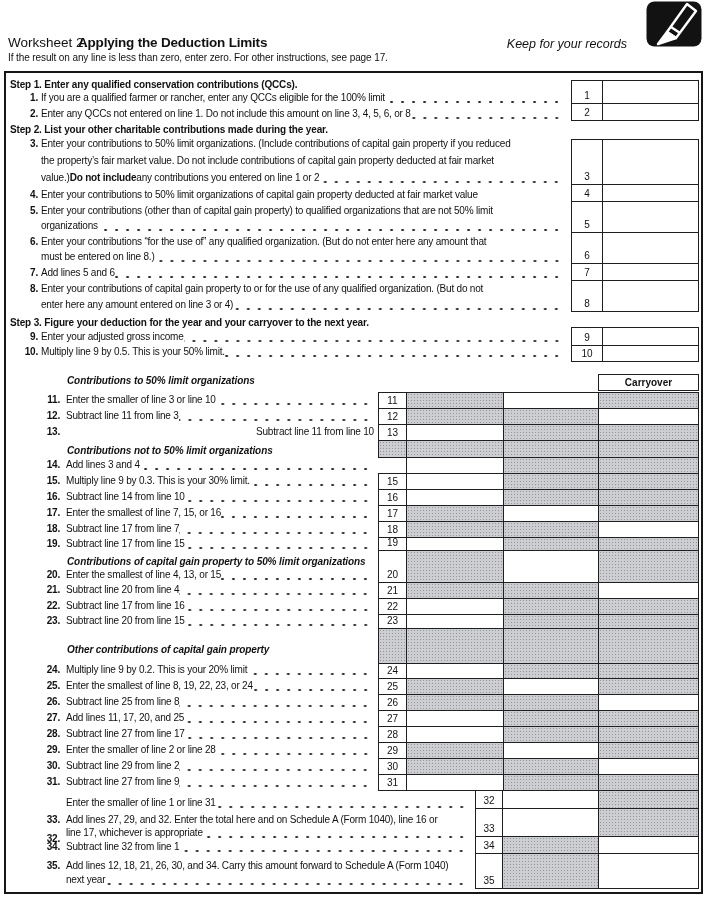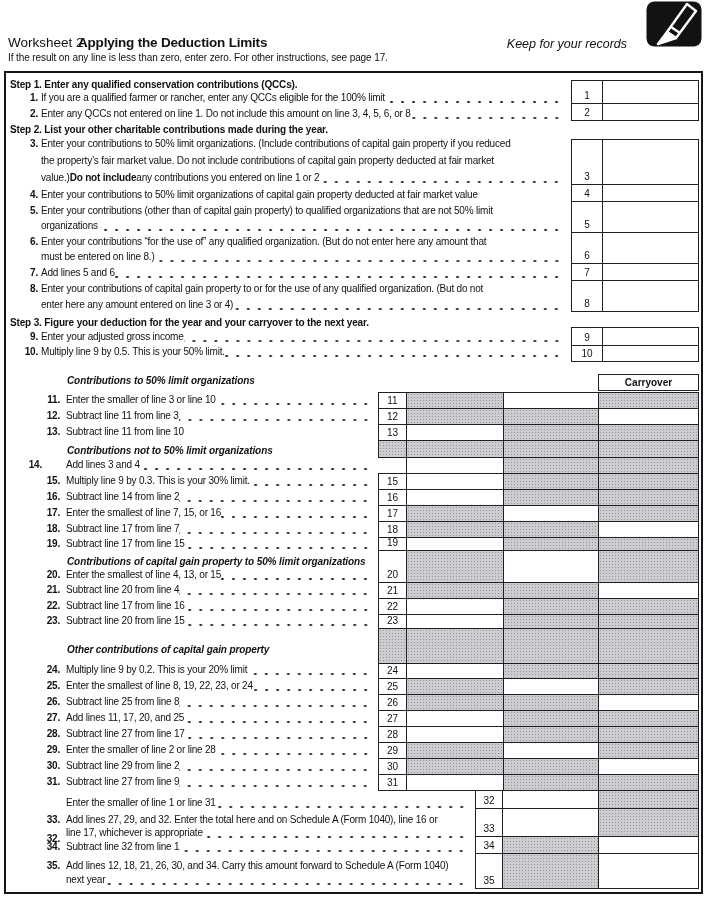--- a/index.html
+++ b/index.html
@@ -4,21 +4,21 @@
 <style>
   html,body{margin:0;padding:0;background:#fff}
   #page{position:relative;width:708px;height:901px;background:#fff;overflow:hidden;
         font-family:"Liberation Sans","DejaVu Sans",sans-serif;color:#111}
   #ws-label{position:absolute;left:8px;top:35px;font-size:13.5px;line-height:16px}
   #ws-title{position:absolute;left:78px;top:35px;font-size:13.5px;font-weight:700;letter-spacing:-0.2px;line-height:16px}
   #keep{position:absolute;left:400px;top:36px;width:227px;text-align:right;font-size:12.5px;font-style:italic;line-height:16px}
   #instr{position:absolute;left:8px;top:51px;font-size:10px;letter-spacing:-0.1px;line-height:14px}
   #pencil{position:absolute;left:646px;top:1px;width:56px;height:46px}
   #outer-box{position:absolute;left:4px;top:71px;width:699px;height:823px;border:2px solid #161616;box-sizing:border-box}
-  .txtrow{position:absolute;display:flex;align-items:flex-start;white-space:nowrap;
+  .txtrow{position:absolute;display:flex;align-items:flex-end;white-space:nowrap;
           font-size:10px;letter-spacing:-0.2px;line-height:16px;height:16px}
   .lead{flex:1 1 12px;min-width:10px;height:16px;align-self:stretch;
         background-image:radial-gradient(circle,#26262a 1px,rgba(0,0,0,0) 1.4px);
         background-size:11px 2px;background-repeat:repeat-x;
         background-position:right 3px bottom 3.5px}
   .lnum{position:absolute;font-size:10px;font-weight:700;text-align:right;line-height:16px;height:16px;letter-spacing:-0.2px}
   .stephead{position:absolute;font-size:10px;font-weight:700;letter-spacing:-0.15px;line-height:16px;height:16px;white-space:nowrap}
   .subhead{position:absolute;font-size:10px;font-weight:700;font-style:italic;letter-spacing:-0.1px;line-height:16px;height:16px;white-space:nowrap}
   .cell{position:absolute;box-sizing:border-box;border:1px solid #1f1f22;background:#fff}
   .cnum{display:flex;align-items:flex-end;justify-content:center;padding-bottom:2px;font-size:10px;line-height:11px}
@@ -129,33 +129,33 @@
       <div class="lnum" style="left: 36px; top: 408px; width: 24px; height: 16px;">12.</div>
       <div class="txtrow" style="left: 66px; top: 408px; width: 308px; height: 16px;">
         <span>Subtract line 11 from line 3</span>
         <div class="lead"></div>
       </div>
       <div class="lnum" style="left: 36px; top: 424px; width: 24px; height: 16px;">13.</div>
       <div class="txtrow" style="left: 66px; top: 424px; width: 308px; height: 16px; flex-direction: column;">
         <span>Subtract line 11 from line 10</span>
         <div class="lead"></div>
       </div>
-      <div class="lnum" style="left: 18px; top: 457px; width: 24px; height: 16px;">14.</div>
+      <div class="lnum" style="left: 36px; top: 457px; width: 24px; height: 16px;">14.</div>
       <div class="txtrow" style="left: 66px; top: 457px; width: 308px; height: 16px;">
         <span>Add lines 3 and 4</span>
         <div class="lead"></div>
       </div>
       <div class="lnum" style="left: 36px; top: 473px; width: 24px; height: 16px;">15.</div>
       <div class="txtrow" style="left: 66px; top: 473px; width: 308px; height: 16px;">
         <span>Multiply line 9 by 0.3. This is your 30% limit.</span>
         <div class="lead"></div>
       </div>
       <div class="lnum" style="left: 36px; top: 489px; width: 24px; height: 16px;">16.</div>
       <div class="txtrow" style="left: 66px; top: 489px; width: 308px; height: 16px;">
-        <span>Subtract line 14 from line 2</span>
+        <span>Subtract line 14 from line 10</span>
         <div class="lead"></div>
       </div>
       <div class="lnum" style="left: 36px; top: 505px; width: 24px; height: 16px;">17.</div>
       <div class="txtrow" style="left: 66px; top: 505px; width: 308px; height: 16px;">
         <span>Enter the smallest of line 7, 15, or 16</span>
         <div class="lead"></div>
       </div>
       <div class="lnum" style="left: 36px; top: 521px; width: 24px; height: 16px;">18.</div>
       <div class="txtrow" style="left: 66px; top: 521px; width: 308px; height: 16px;">
         <span>Subtract line 17 from line 7</span>

